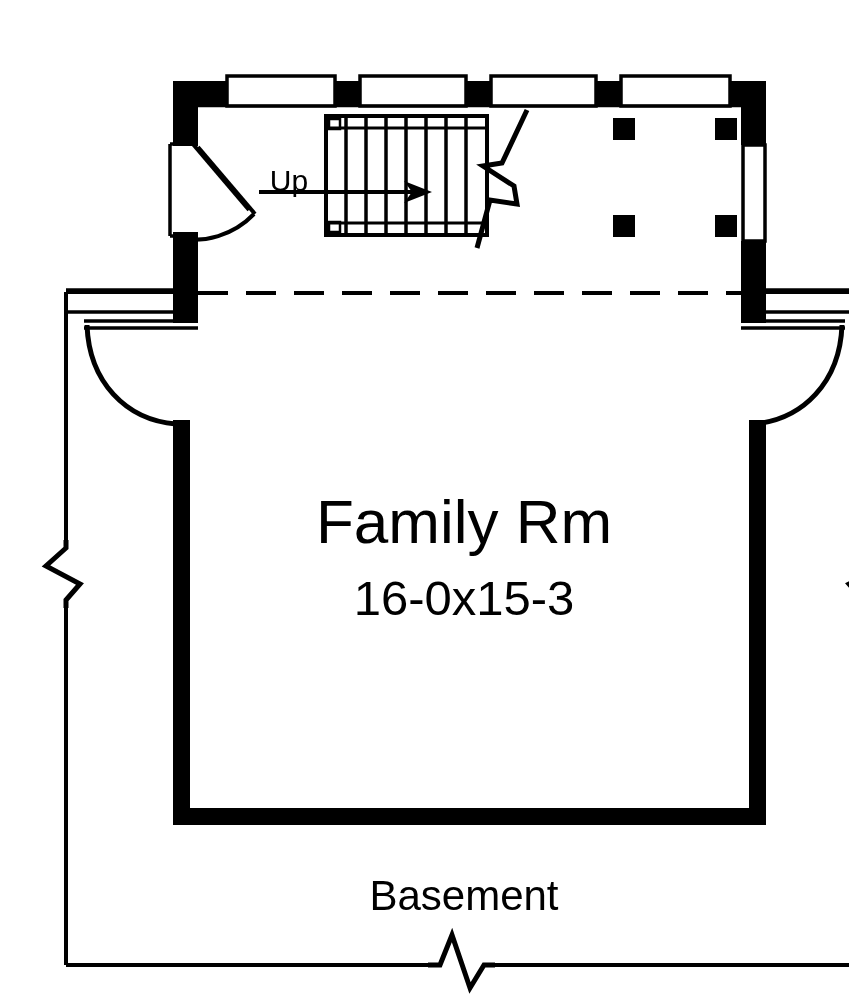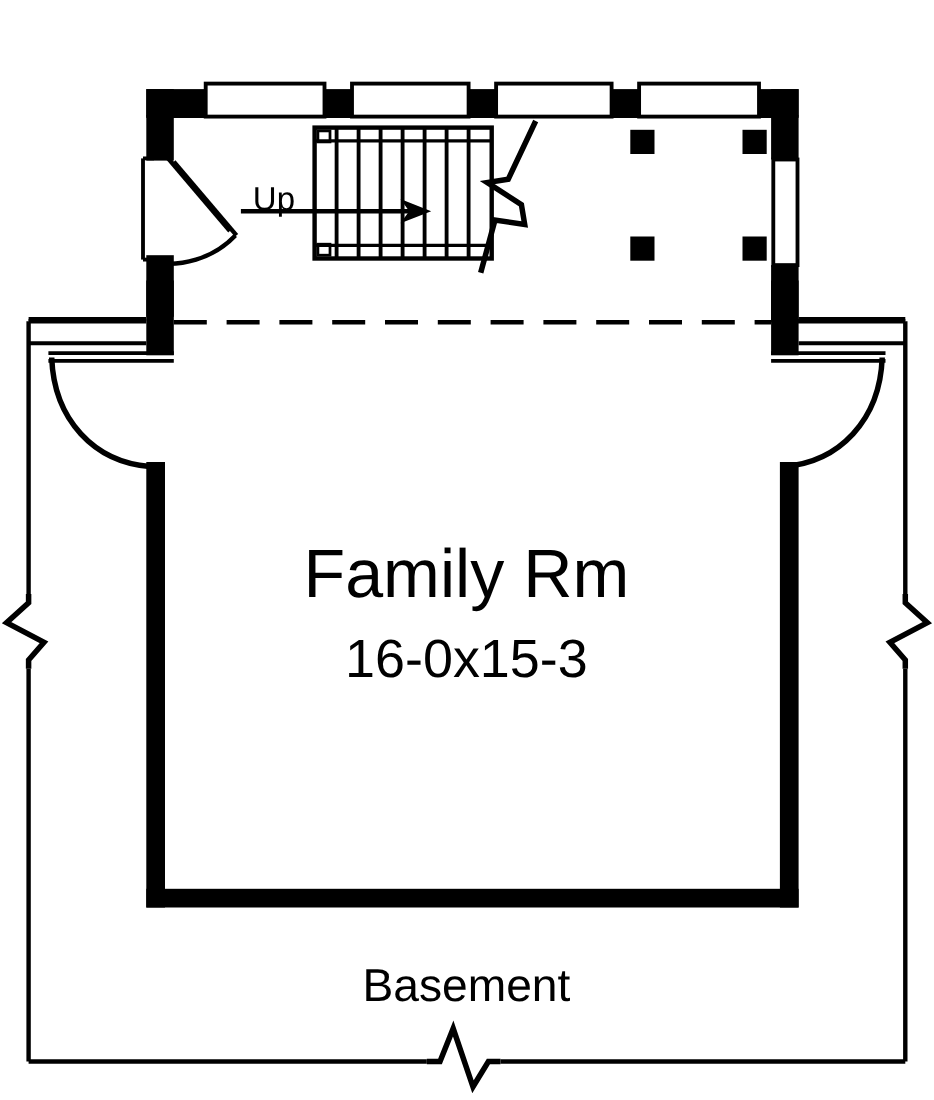--- a/index.html
+++ b/index.html
@@ -11,20 +11,21 @@
     width: 849px;
     height: 1000px;
     font-family: "Liberation Sans", sans-serif;
     overflow: hidden;
   }
   #plan-root {
     position: relative;
     width: 696px;
     height: 1000px;
     background: #ffffff;
+    padding-left: 40px;
   }
   #plan-svg {
     display: block;
     width: 849px;
     height: 1000px;
   }
   .room-label-main {
     font-family: "Liberation Sans", sans-serif;
     font-size: 62px;
     fill: #000000;

